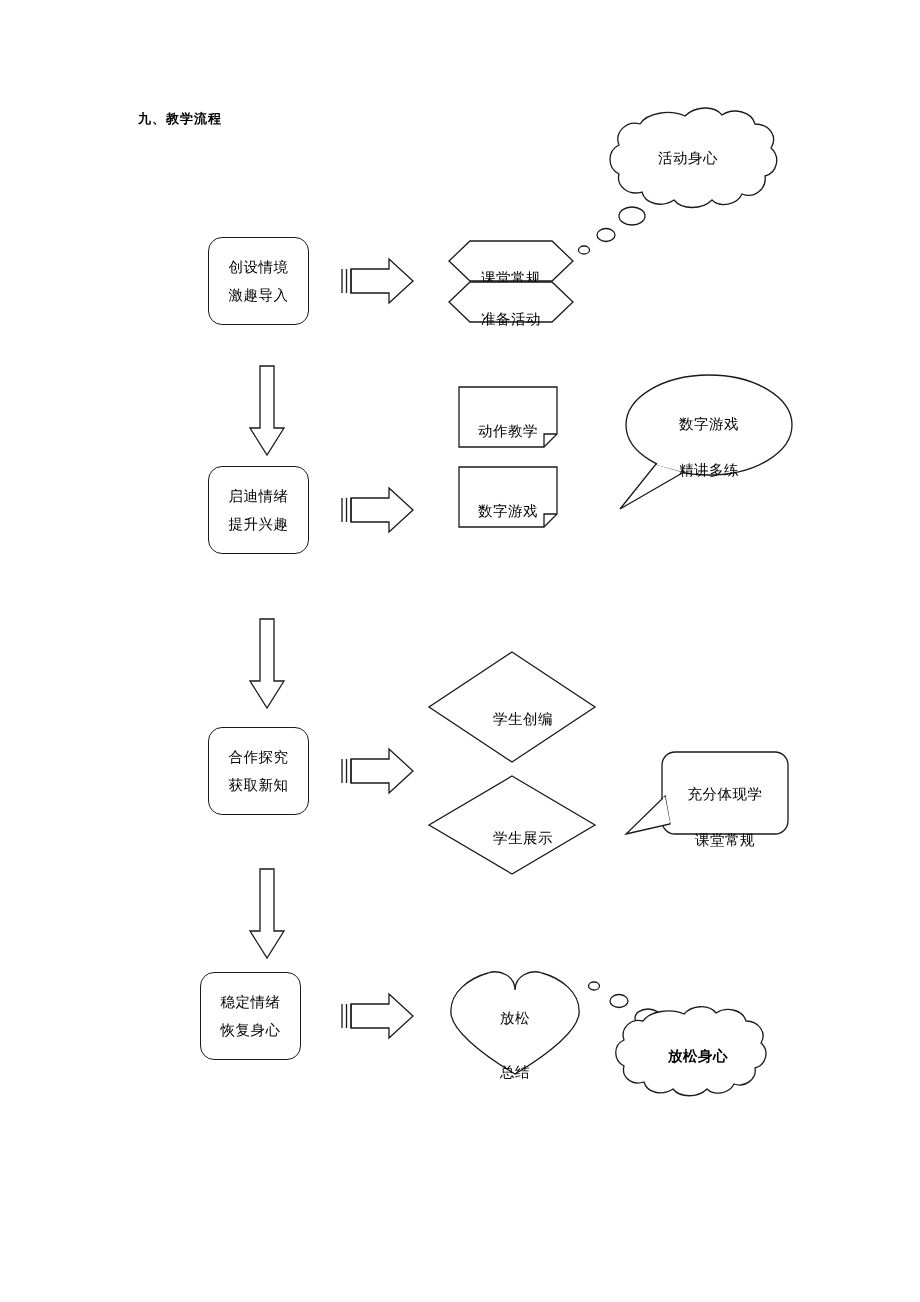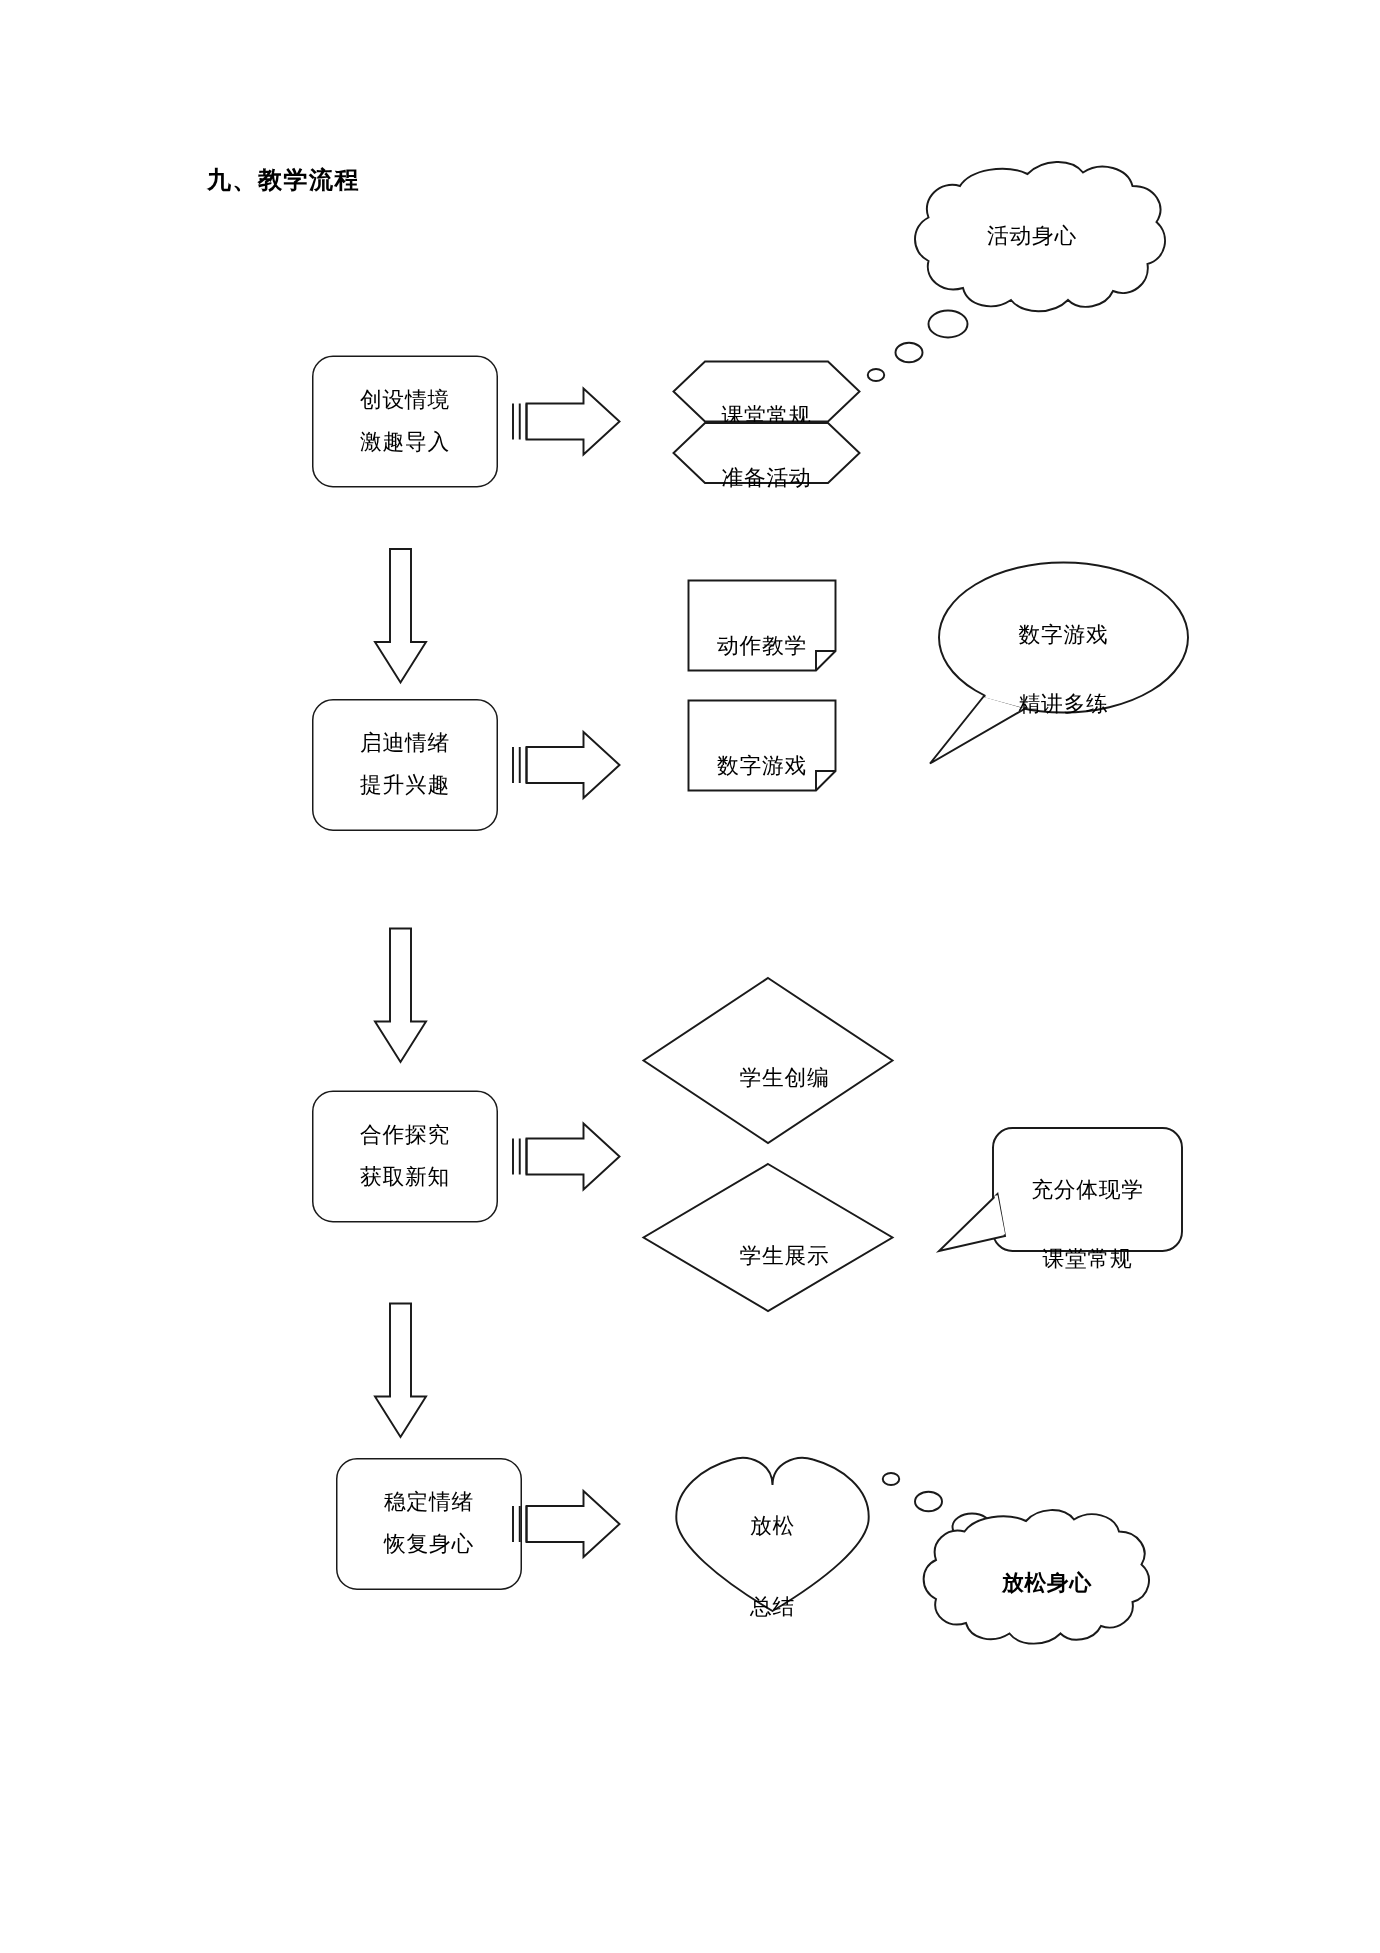--- a/index.html
+++ b/index.html
@@ -17,30 +17,30 @@
     height: 1302px;
     background: #ffffff;
     overflow: hidden;
   }
   .abs { position: absolute; }
 
   
   #doc-title {
     left: 138px;
     top: 110px;
-    font-size: 16px;
+    font-size: 13px;
     font-weight: bold;
     letter-spacing: 1px;
     font-family: "Liberation Sans", "DejaVu Sans", sans-serif;
     white-space: nowrap;
   }
 
   
   .stage-box {
-    width: 124px;
+    width: 101px;
     height: 88px;
     border: 1.3px solid #1a1a1a;
     border-radius: 14px;
     box-sizing: border-box;
     display: flex;
     flex-direction: column;
     align-items: center;
     justify-content: center;
     gap: 13px;
     font-size: 14.5px;
@@ -224,21 +224,21 @@
       <span class="shape-label">课堂常规</span>
     </div>
   </div>
 
   <div class="abs" style="left:248px; top:868px;">
     <svg width="38" height="92" viewBox="0 0 38 92">
       <path class="stroke-white" d="M12 1 L26 1 L26 63 L36 63 L19 90 L2 63 L12 63 Z"></path>
     </svg>
   </div>
 
-  <div class="abs stage-box" style="left:224px; top:972px;">
+  <div class="abs stage-box" style="left:200px; top:972px;">
     <span class="line">稳定情绪</span>
     <span class="line">恢复身心</span>
   </div>
 
   <div class="abs" style="left:339px; top:993px;">
     <svg width="78" height="46" viewBox="0 0 78 46">
       <path class="stroke-white" d="M12 11 L50 11 L50 1 L74 23 L50 45 L50 35 L12 35 Z"></path>
       <line class="stroke" x1="3" y1="11" x2="3" y2="35"></line>
       <line class="stroke" x1="7.5" y1="11" x2="7.5" y2="35"></line>
       <line class="stroke" x1="12" y1="11" x2="12" y2="35"></line>

